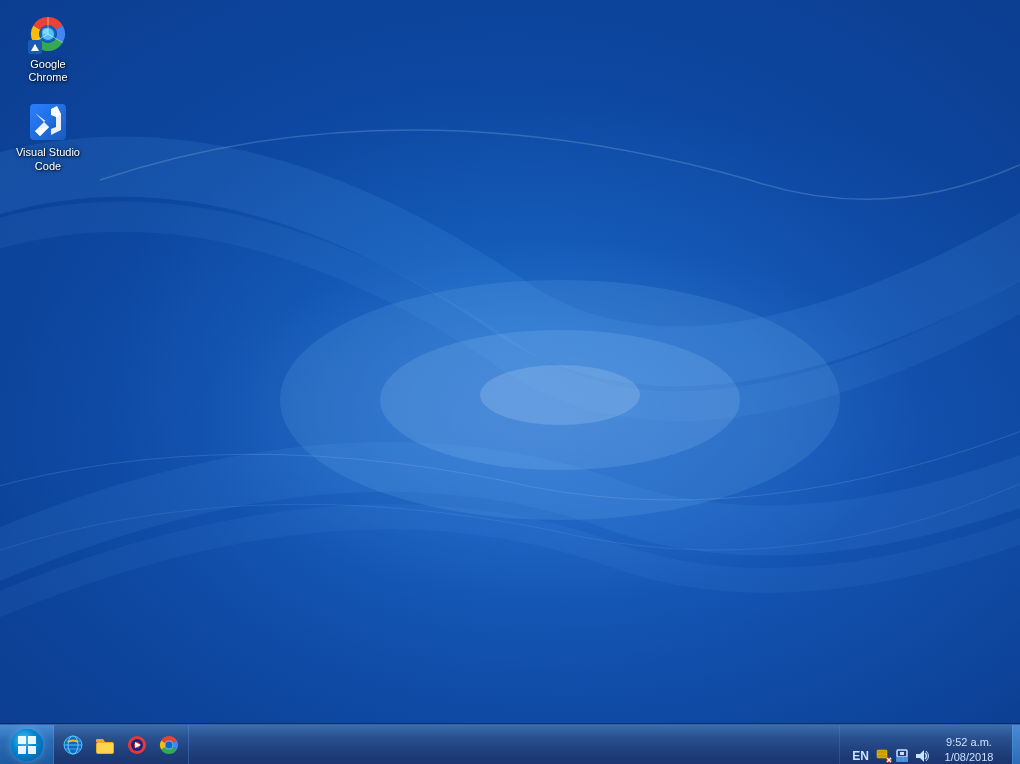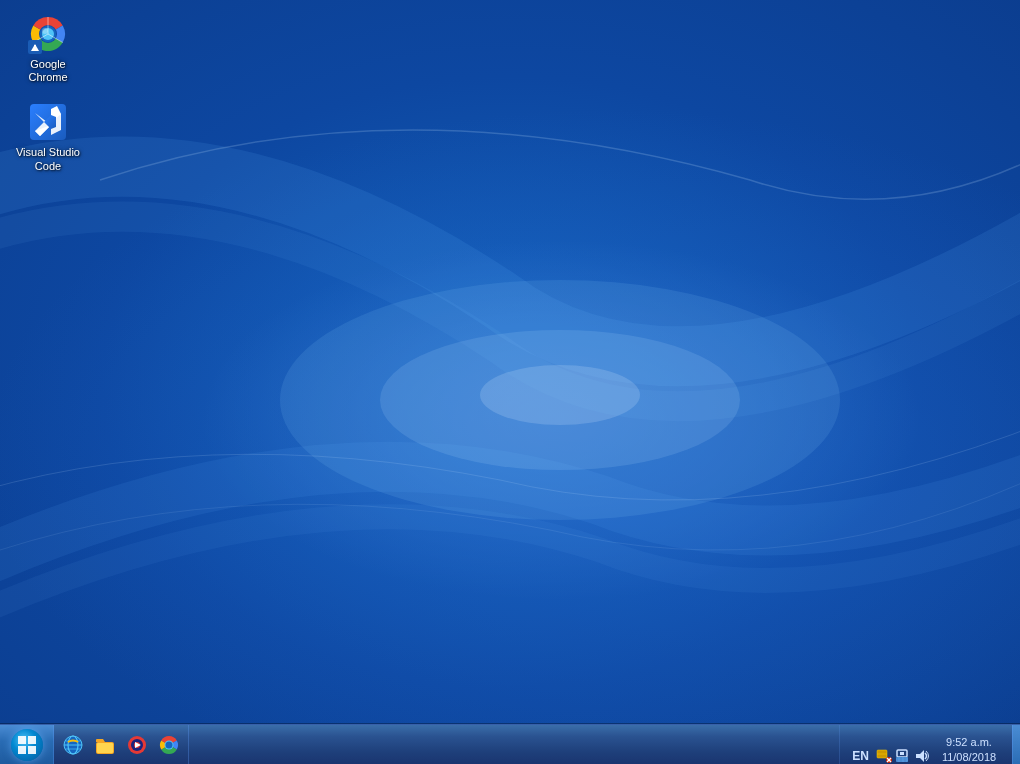--- a/index.html
+++ b/index.html
@@ -378,21 +378,21 @@
             <polygon points="2,6 6,6 10,2 10,14 6,10 2,10" fill="#cce0ff"></polygon>
             <path d="M11 5 Q14 8 11 11" stroke="#cce0ff" stroke-width="1.5" fill="none"></path>
             <path d="M12 3 Q17 8 12 13" stroke="#cce0ff" stroke-width="1" fill="none"></path>
           </svg>
         </div>
 
       </div>
 
       <div class="tray-clock">
         <span>9:52 a.m.</span>
-        <span>11/08/2018</span>
+        <span>1/08/2018</span>
       </div>
 
     </div>
 
     <div class="show-desktop-btn"></div>
 
   </div>
 
 </div>
 

